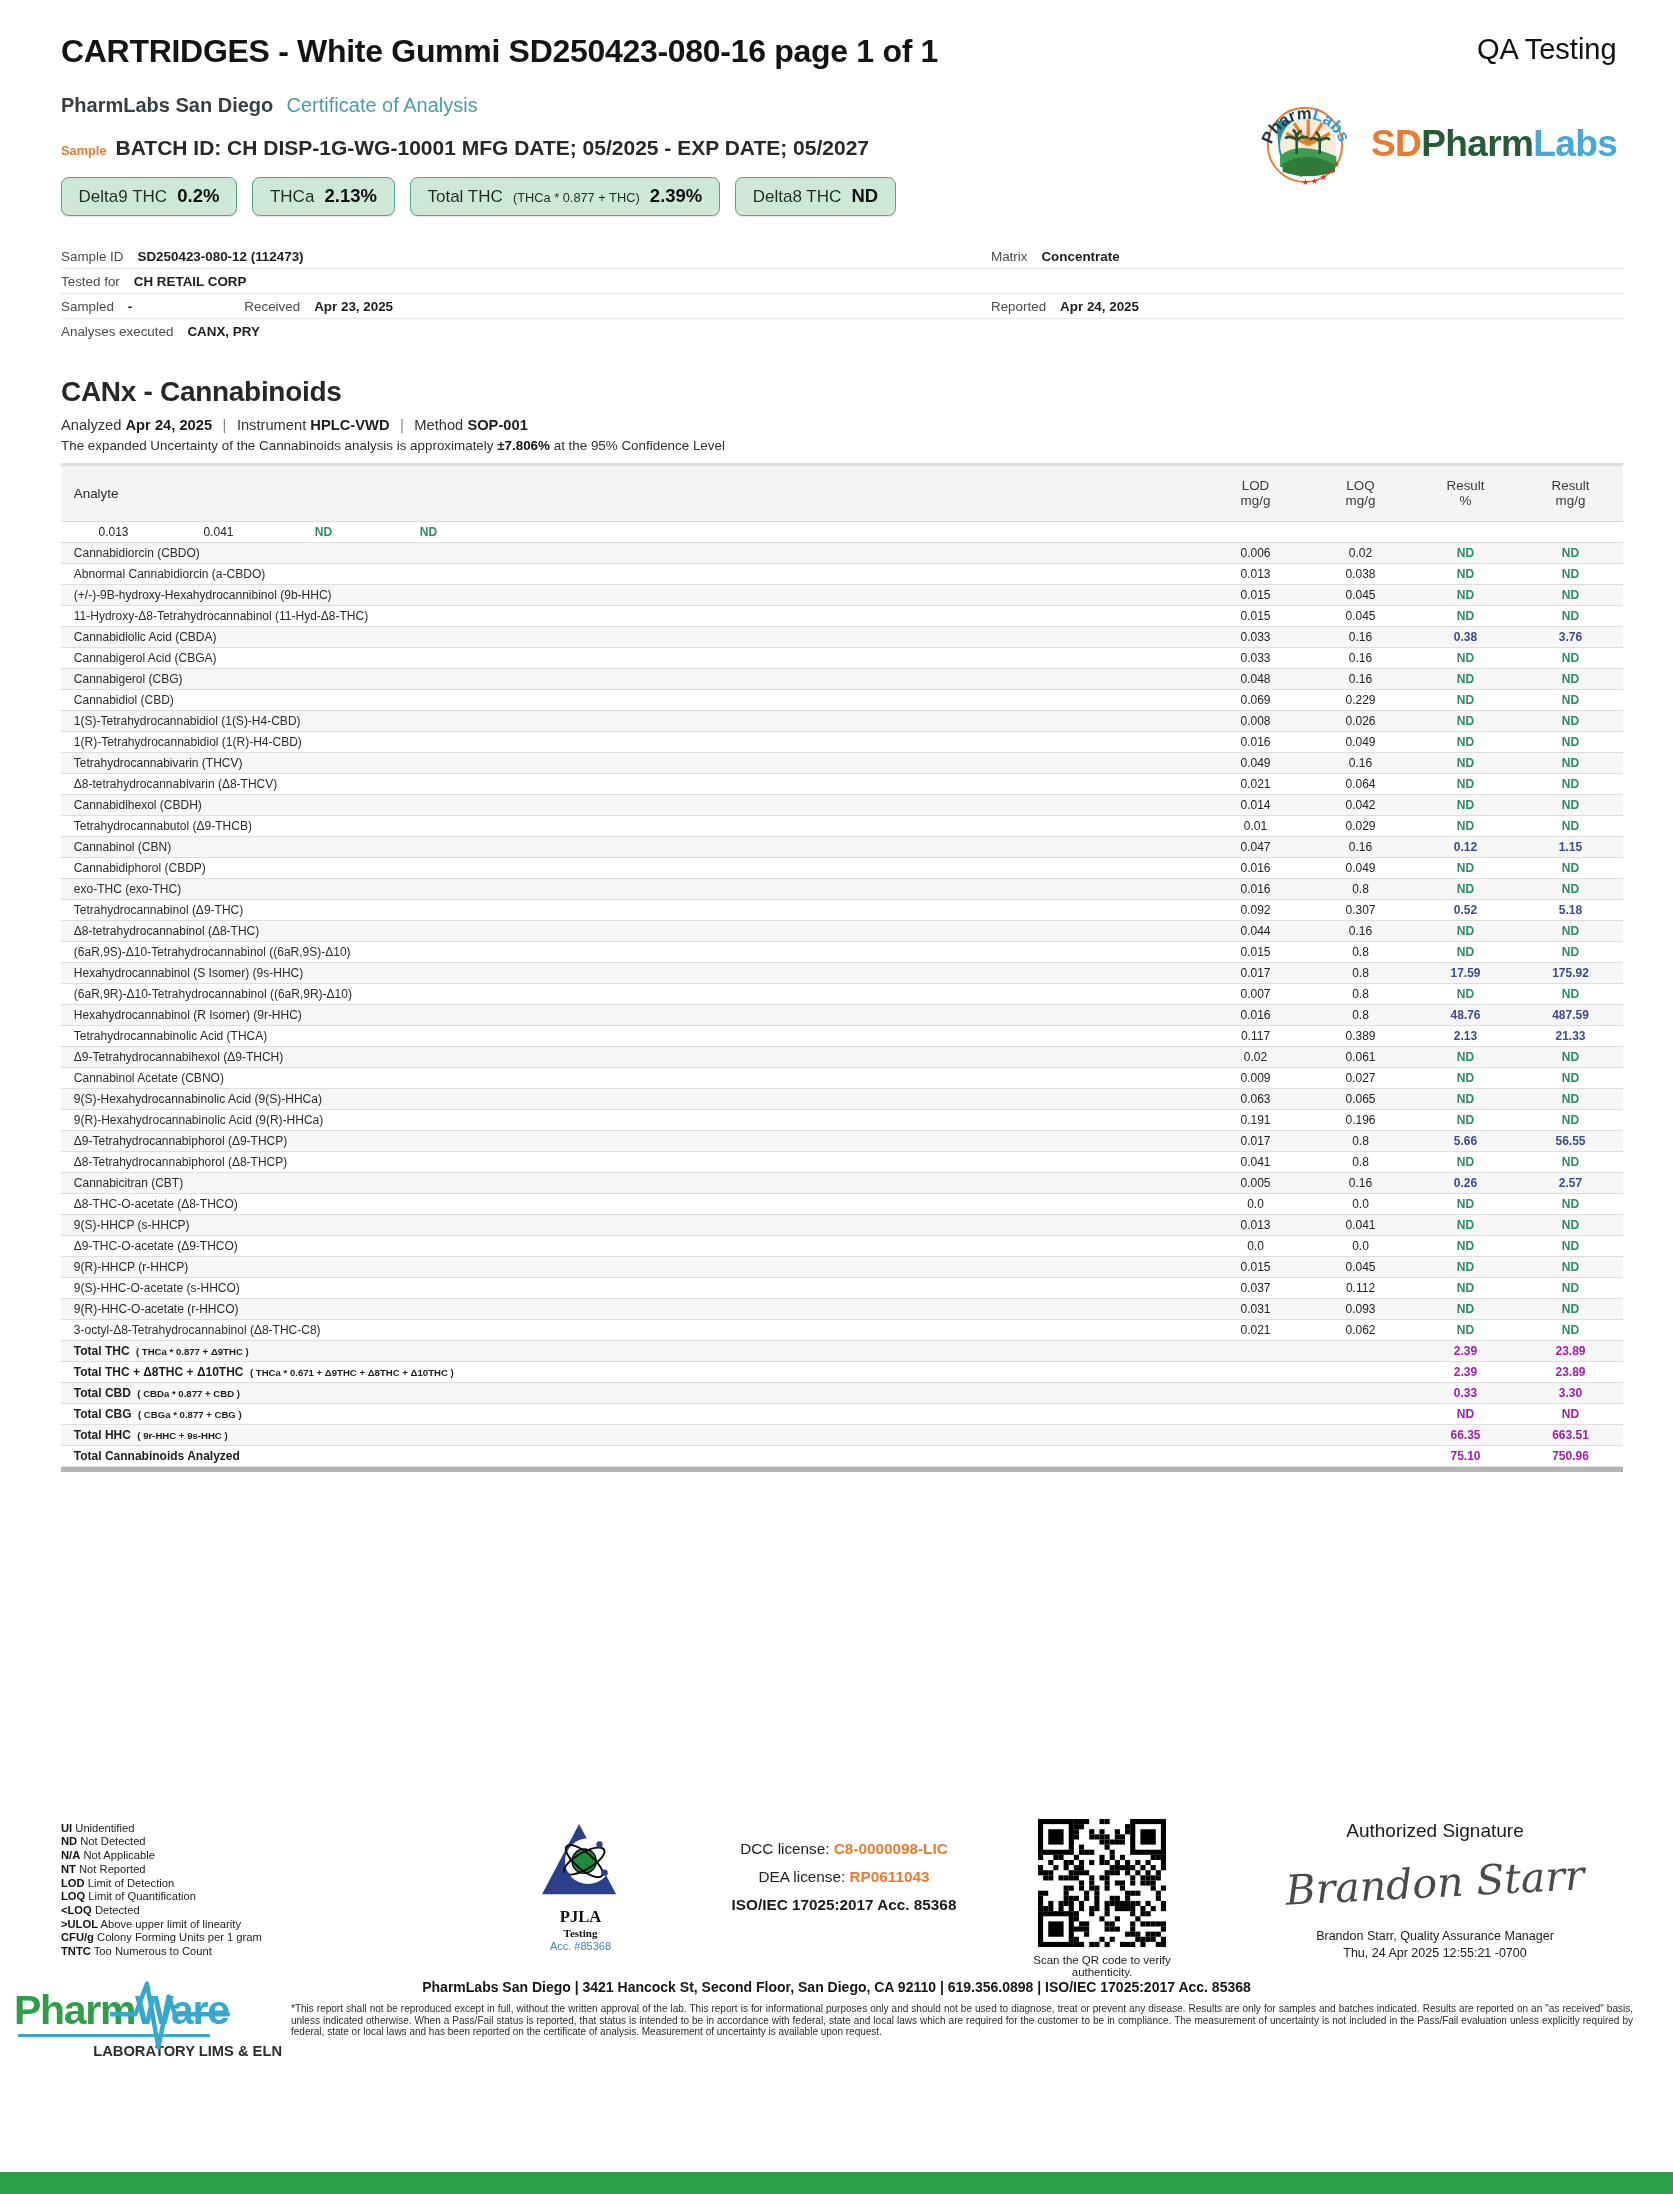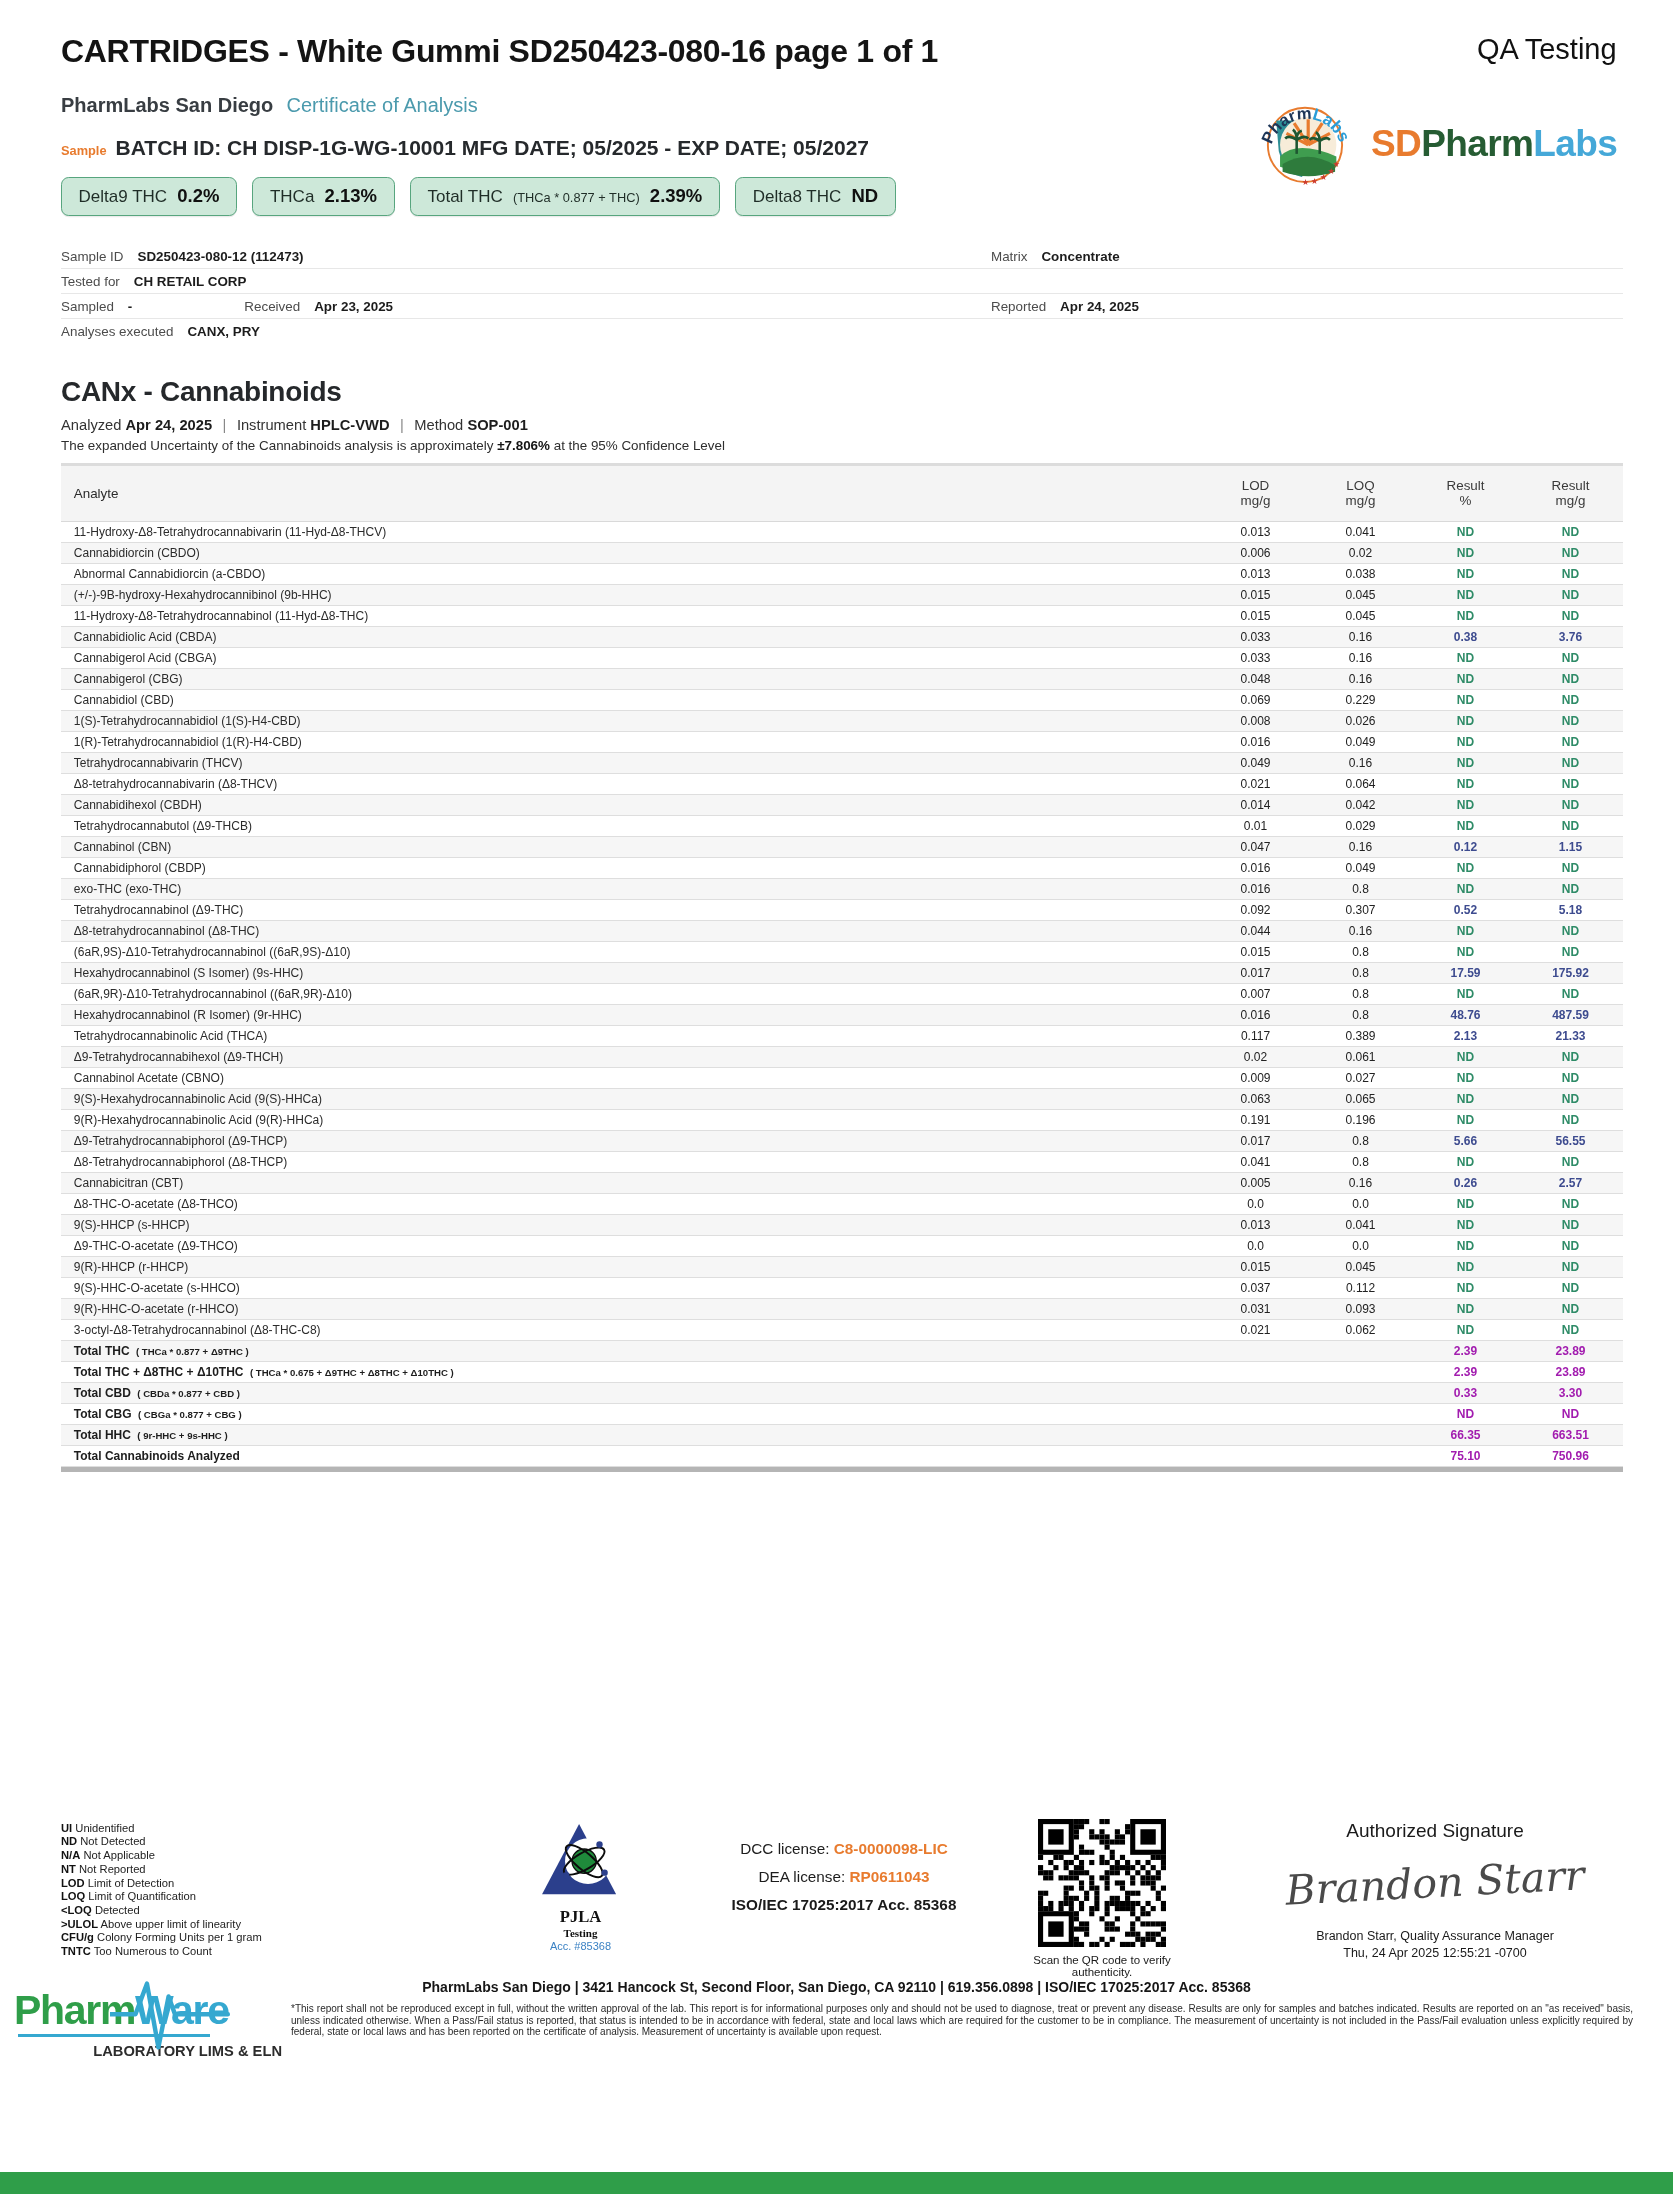--- a/index.html
+++ b/index.html
@@ -244,24 +244,20 @@
     <div class="ctable">
       <div class="thead">
         <div class="c-name">Analyte</div>
         <div class="c-num hdr2"><span>LOD</span><br><span>mg/g</span></div>
         <div class="c-num hdr2"><span>LOQ</span><br><span>mg/g</span></div>
         <div class="c-num hdr2"><span>Result</span><br><span>%</span></div>
         <div class="c-num hdr2"><span>Result</span><br><span>mg/g</span></div>
       </div>
       <div>
     <div class="trow">
-      <div class="c-name">
-        <span class="rname">11-Hydroxy-Δ8-Tetrahydrocannabivarin (11-Hyd-Δ8-THCV)</span>
-
-      </div>
       <div class="c-num rlod">0.013</div>
       <div class="c-num rloq">0.041</div>
       <div class="c-num rpct v-nd">ND</div>
       <div class="c-num rmgg v-nd">ND</div>
     </div>
 
     <div class="trow alt">
       <div class="c-name">
         <span class="rname">Cannabidiorcin (CBDO)</span>
 
@@ -686,21 +682,21 @@
       </div>
       <div class="c-num rlod"></div>
       <div class="c-num rloq"></div>
       <div class="c-num rpct v-tot">2.39</div>
       <div class="c-num rmgg v-tot">23.89</div>
     </div>
 
     <div class="trow">
       <div class="c-name">
         <span class="rname total-name">Total THC + Δ8THC + Δ10THC</span>
-        <span class="total-formula rformula">( THCa * 0.675 + Δ9THC + Δ8THC + Δ10THC )</span>
+        <span class="total-formula rformula">( THCa * 0.671 + Δ9THC + Δ8THC + Δ10THC )</span>
       </div>
       <div class="c-num rlod"></div>
       <div class="c-num rloq"></div>
       <div class="c-num rpct v-tot">2.39</div>
       <div class="c-num rmgg v-tot">23.89</div>
     </div>
 
     <div class="trow alt">
       <div class="c-name">
         <span class="rname total-name">Total CBD</span>

